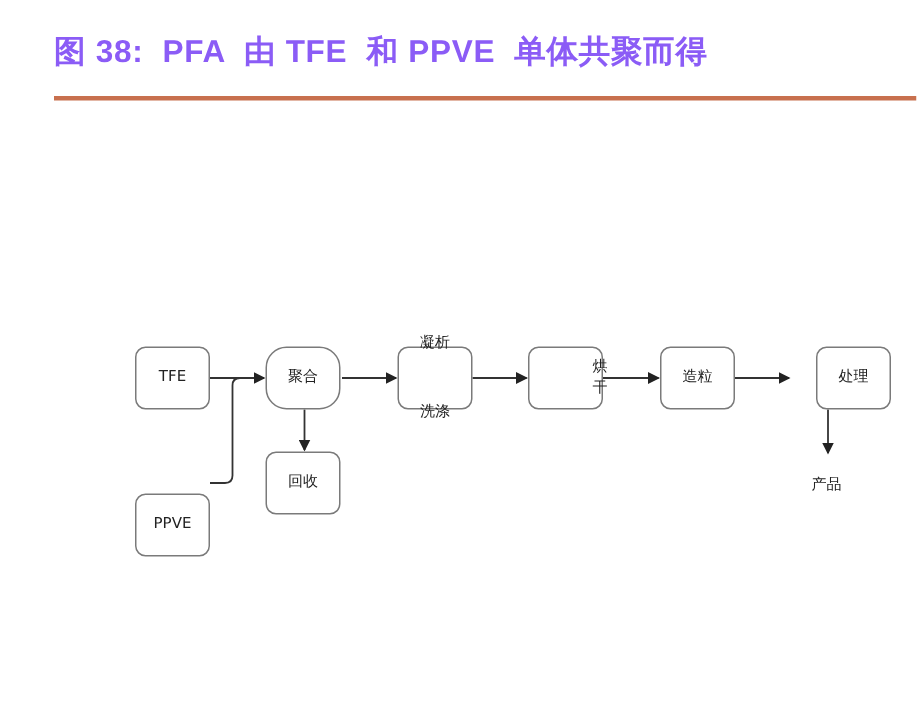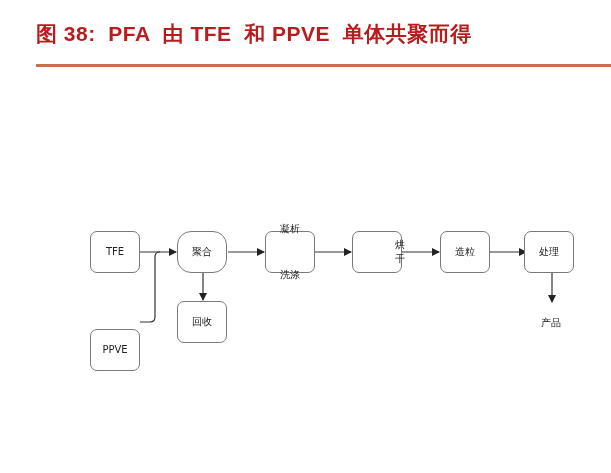--- a/index.html
+++ b/index.html
@@ -1,17 +1,17 @@
 <!DOCTYPE html>
 <html><head>
 <meta charset="utf-8">
 <style>
   html, body { margin:0; padding:0; background:#fff; }
   body { width:611px; height:473px; position:relative; overflow:hidden; font-family:"DejaVu Sans", sans-serif; }
-  .title { position:absolute; left:36px; top:20px; font-family:"Liberation Sans","DejaVu Sans", sans-serif; font-weight:bold; font-size:21px; color:#b91c1c; letter-spacing:0.5px; white-space:pre; }
+  .title { position:absolute; left:36px; top:20px; font-family:"Liberation Sans","DejaVu Sans", sans-serif; font-weight:bold; font-size:21px; color:#8b5cf6; letter-spacing:0.5px; white-space:pre; }
   .rule { position:absolute; left:36px; top:64px; width:575px; height:3px; background:#c8704e; }
   .box { position:absolute; width:50px; height:42px; border:1px solid #7a7a7a; border-radius:7px; background:#fff; display:flex; align-items:center; justify-content:center; text-align:center; font-size:10px; color:#222; line-height:14px; box-sizing:border-box; }
   .label { position:absolute; font-size:10px; color:#222; }
   svg { position:absolute; left:0; top:0; }
 </style>
 </head>
 <body>
 
 <div class="title">图 38:  PFA  由 TFE  和 PPVE  单体共聚而得</div>
 <div class="rule"></div>
@@ -47,16 +47,16 @@
 <div class="box" style="left:265px;top:231px;flex-direction:column;gap:32px;">
   <span>凝析</span>
   <span>洗涤</span>
 </div>
 <div class="box" style="left:352px;top:231px;padding-left:46px;">
     <span>烘干</span>
   </div>
 <div class="box" style="left:440px;top:231px;">
     <span>造粒</span>
   </div>
-<div class="box" style="left:524px;top:231px;text-align:center;">
+<div class="box" style="left:544px;top:231px;text-align:center;">
     <span>处理</span>
   </div>
 <div class="label" style="left:541px;top:316px;">产品</div>
 
 </body></html>

